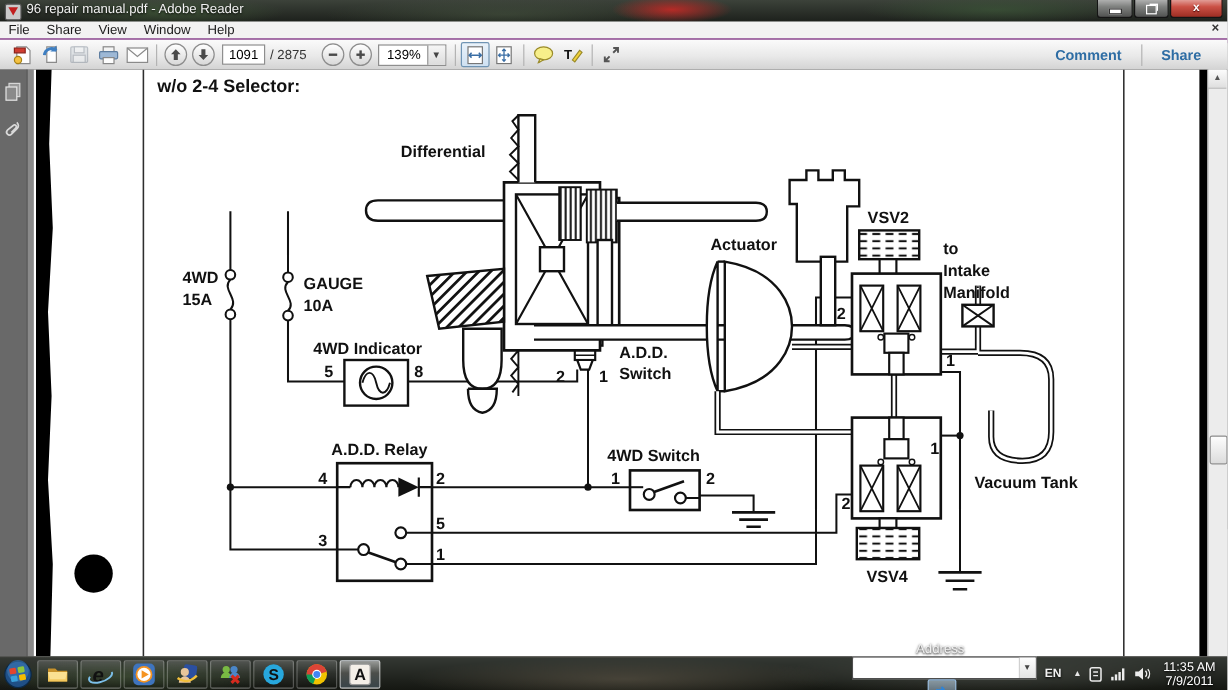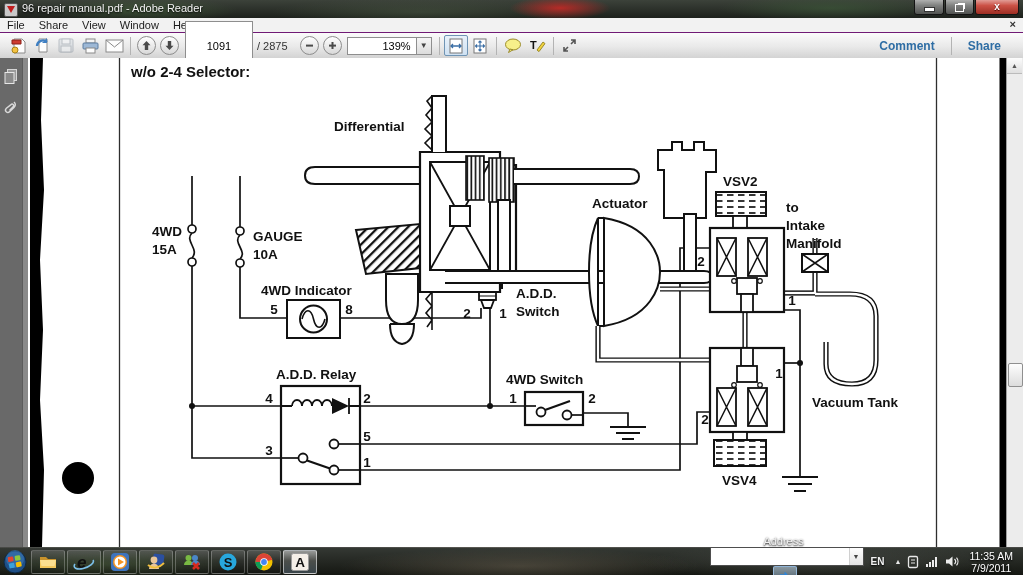--- a/index.html
+++ b/index.html
@@ -40,24 +40,24 @@
   
   #toolbar{position:absolute;left:0;top:33px;width:1023px;height:25px;
     background:linear-gradient(#fbfbfb,#e9e9e9 55%,#d3d3d3);border-bottom:1px solid #8e8e8e;
     display:flex;align-items:center;}
   .tbi{width:24px;height:21px;display:flex;align-items:center;justify-content:center;border-radius:2px;}
   .tbi.pressed{border:1px solid #6f94b4;background:linear-gradient(#e9f2fa,#cfe1f2);width:22px;height:19px;}
   .vsep{width:1px;height:18px;background:#b3b3b3;margin:0 4px;}
   .circlebtn{width:17px;height:17px;border-radius:50%;border:1px solid #8d8d8d;
     background:linear-gradient(#ffffff,#d8d8d8);display:flex;align-items:center;justify-content:center;margin:0 2px;}
   #pageinput{width:34px;height:15px;border:1px solid #8e8e8e;font-size:11px;text-align:center;
-    padding:16px;margin:0 4px;background:#fff;}
+    padding:0;margin:0 4px;background:#fff;}
   .tbtext{font-size:11px;color:#333;}
   #zoombox{display:flex;align-items:center;border:1px solid #8e8e8e;background:#fff;height:16px;margin:0 3px;}
-  #zoombox .zval{font-size:11px;padding:0 5px;min-width:30px;text-align:right;margin-left:28px;}
+  #zoombox .zval{font-size:11px;padding:0 5px;min-width:30px;text-align:right;}
   #zoombox .zdrop{width:14px;height:16px;border-left:1px solid #8e8e8e;
     background:linear-gradient(#f6f6f6,#dcdcdc);font-size:8px;color:#444;
     display:flex;align-items:center;justify-content:center;}
   #tb-right{margin-left:auto;display:flex;align-items:center;padding-right:10px;}
   .tb-link{color:#2e6da4;font-weight:bold;font-size:12px;padding:0 12px;}
 
   
   #workspace{position:absolute;left:0;top:58px;width:1023px;height:383px;background:#8a8a8a;}
   #sidebar{position:absolute;left:0;top:0;width:22px;height:489px;background:#696969;border-right:1px solid #5c5c5c;}
   #sidebar svg{display:block;margin:10px auto 0;}

